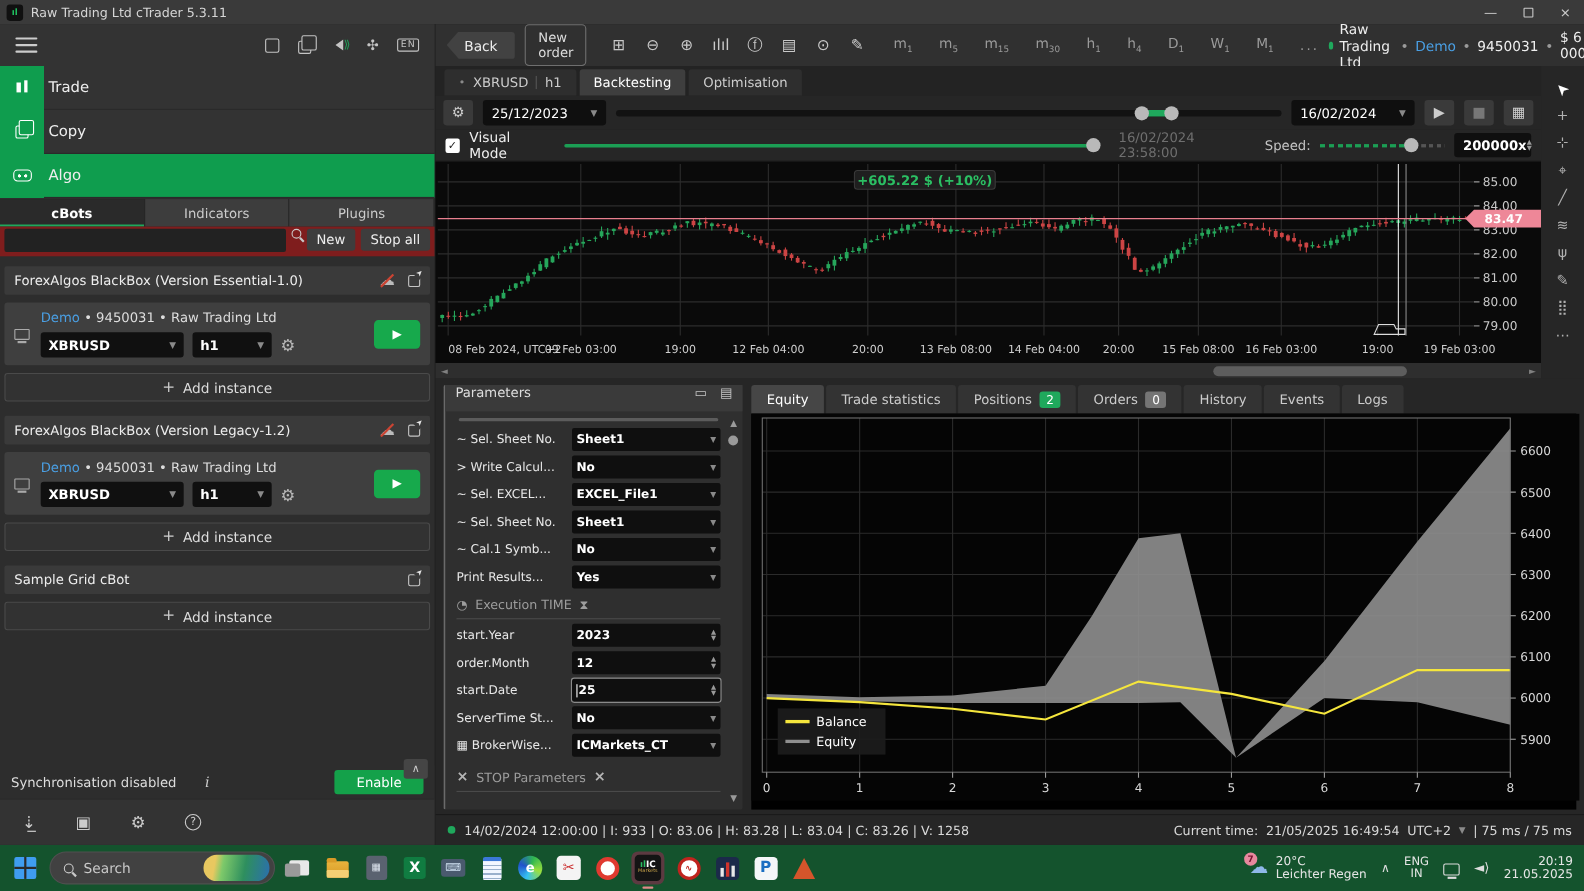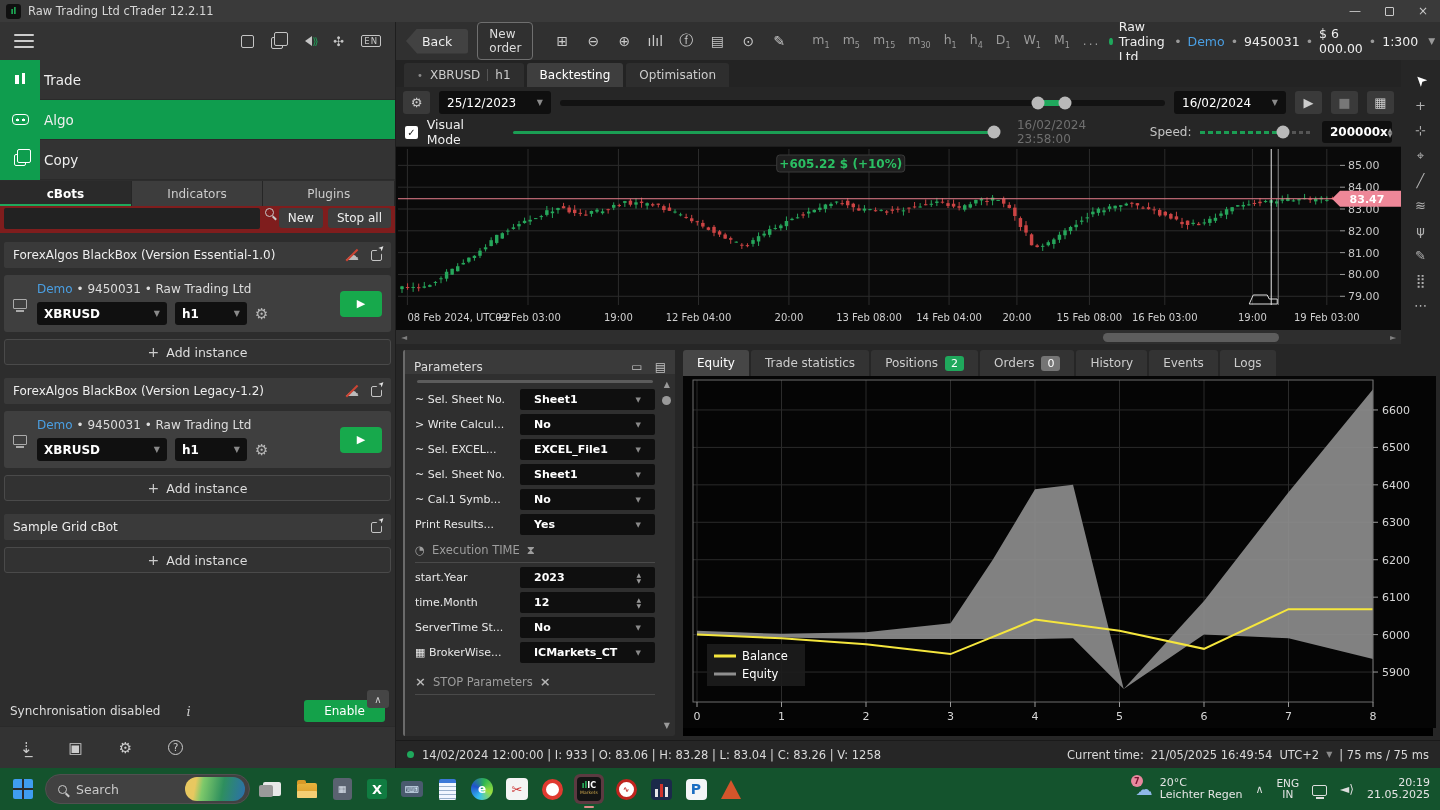--- a/index.html
+++ b/index.html
@@ -82,21 +82,21 @@
 .collapse-btn{position:absolute;right:6px;bottom:60px;width:22px;height:18px;background:#454545;border-radius:3px;color:#ccc;font-size:10px;display:flex;align-items:center;justify-content:center}
 .help-circ{width:15px;height:15px;border:1.5px solid #ccc;border-radius:50%;font-size:10px;display:flex;align-items:center;justify-content:center}
 
 
 .main{flex:1;display:flex;flex-direction:column;min-width:0;border-left:1px solid #1e1e1e}
 .main-toolbar{height:38px;background:#303030;display:flex;align-items:center;padding:0 10px;gap:9px}
 .back-btn{background:#424242;color:#eee;font-size:12.5px;padding:5px 16px 5px 16px;clip-path:polygon(11px 0,100% 0,100% 100%,11px 100%,0 50%);border-radius:3px}
 .neworder-btn{border:1px solid #6f6f6f;border-radius:4px;padding:4px 11px;color:#ddd;font-size:12px}
 .vsep{width:1px;height:18px;background:#4a4a4a}
 .tool-ic{min-width:22px;text-align:center;color:#c9c9c9;font-size:14px}
-.tf-list{display:flex;align-items:center;gap:13px;margin-left:4px}
+.tf-list{display:flex;align-items:center;gap:24px;margin-left:4px}
 .tf{color:#9b9b9b;font-size:12.5px}
 .tf sub{font-size:8px}
 .tf-more{color:#9b9b9b;letter-spacing:2px}
 .account{margin-left:auto;display:flex;align-items:center;gap:6px;font-size:12.5px;color:#eee}
 .gdot{width:7px;height:7px;border-radius:50%;background:#1fa85c}
 .acct-caret{color:#9a9a9a;font-size:9px;margin-left:4px}
 
 .chart-zone{display:flex}
 .chart-left{width:1005px;display:flex;flex-direction:column}
 .right-strip{width:40px;background:#262626;display:flex;flex-direction:column;align-items:center;padding-top:14px;gap:12px}
@@ -128,28 +128,28 @@
 .spin-ar{margin-left:auto;display:flex;flex-direction:column;color:#999;font-size:6px;line-height:5.5px}
 #candlechart{display:block;background:#0a0a0a}
 .scrollbar-h{height:14px;background:#2e2e2e;display:flex;align-items:center;padding:0 3px;gap:2px}
 .sb-arrow{color:#808080;font-size:8px;width:10px;text-align:center}
 .sb-track{flex:1;height:10px;position:relative}
 .sb-thumb{position:absolute;left:71%;width:18%;height:9px;top:0.5px;background:#5d5d5d;border-radius:5px}
 
 
 .bottom-zone{height:396px;display:flex;padding:6px 7px 4px;gap:8px;background:#262626}
 .params{width:272px;background:#2f2f2f;border-radius:2px;display:flex;flex-direction:column;border-left:2px solid #6a6a6a}
-.params-header{height:24px;background:#3a3a3a;display:flex;align-items:flex-end;padding:0 9px;gap:12px}
+.params-header{height:24px;background:#3a3a3a;display:flex;align-items:flex-start;padding:0 9px;gap:12px}
 .params-title{font-size:12px;color:#ddd;flex:1}
 .ph-ic{color:#c5c5c5;font-size:12px}
 .params-body{flex:1;position:relative;padding:4px 20px 4px 10px}
 .param-cut{height:3px;background:#5c5c5c;border-radius:2px;margin:2px 2px 4px}
 .prow{display:flex;align-items:center;height:25px;gap:7px}
 .plabel{width:98px;font-size:11px;color:#e8e8e8;white-space:nowrap;overflow:hidden;text-overflow:ellipsis;flex:0 0 98px}
-.pctrl{flex:1;height:21px;background:#0f0f0f;border-radius:2px;display:flex;align-items:center;padding:0 14px;color:#fff;font-size:11px;font-weight:bold;position:relative}
+.pctrl{flex:1;height:21px;background:#0f0f0f;border-radius:2px;display:flex;align-items:center;padding:0 4px;color:#fff;font-size:11px;font-weight:bold;position:relative}
 .pctrl.focus{outline:1px solid #8a8a8a}
 .pcaret{margin-left:auto;color:#8a8a8a;font-size:7px}
 .pspin{margin-left:auto;display:flex;flex-direction:column;color:#999;font-size:6px;line-height:5.5px}
 .tcaret{display:inline-block;width:1px;height:12px;background:#fff;margin-right:1px}
 .psection{height:26px;display:flex;align-items:center;gap:7px;color:#9d9d9d;font-size:11.5px;border-bottom:1px solid #4a4a4a;margin-bottom:2px}
 .psection.xsec{border-bottom:1px solid #4a4a4a;border-top:none;margin-top:4px}
 .xmark{color:#b5b5b5;font-weight:bold;font-size:13px}
 .pscroll-up{position:absolute;top:6px;right:5px;color:#9a9a9a;font-size:8px}
 .pscroll-dot{position:absolute;top:22px;right:4px;width:9px;height:9px;border-radius:50%;background:#9a9a9a}
 .pscroll-dn{position:absolute;bottom:6px;right:5px;color:#9a9a9a;font-size:8px}
@@ -209,21 +209,21 @@
 .net-ic{width:15px;height:11px;border:1.5px solid #ddd;border-radius:2px;position:relative;margin-top:2px}
 .net-ic:after{content:"";position:absolute;left:50%;bottom:-4px;width:8px;height:1.5px;background:#ddd;transform:translateX(-50%)}
 .spk{color:#ddd;font-size:12px}
 .clock{display:flex;flex-direction:column;line-height:12.5px;font-size:11px;color:#e5e5e5;text-align:right}
 </style>
 </head>
 <body>
 
 <div class="titlebar">
   <span class="appico">ıl</span>
-  <span class="titletext">Raw Trading Ltd cTrader 12.2.11</span>
+  <span class="titletext">Raw Trading Ltd cTrader 5.3.11</span>
   <div class="wincontrols">
     <span class="winbtn">—</span>
     <span class="winbtn">
         <span class="rest"></span>
       </span>
     <span class="winbtn">×</span>
   </div>
 </div>
 
 <div class="app">
@@ -246,31 +246,31 @@
         <span class="lang-box">EN</span>
       </div>
     </div>
 
     <div class="nav-item">
       <span class="nav-icon">
           <span class="ic-candles"></span>
         </span>
       <span class="nav-label">Trade</span>
     </div>
+    <div class="nav-item">
+      <span class="nav-icon">
+          <span class="ic-copy-w"></span>
+        </span>
+      <span class="nav-label">Copy</span>
+    </div>
     <div class="nav-item active">
       <span class="nav-icon">
           <span class="ic-robot"></span>
         </span>
       <span class="nav-label">Algo</span>
-    </div>
-    <div class="nav-item">
-      <span class="nav-icon">
-          <span class="ic-copy-w"></span>
-        </span>
-      <span class="nav-label">Copy</span>
     </div>
 
     <div class="side-tabs">
       <div class="side-tab active">cBots</div>
       <div class="side-tab">Indicators</div>
       <div class="side-tab">Plugins</div>
     </div>
 
     <div class="search-row">
       <div class="search-input"></div>
@@ -947,23 +947,34 @@
                 <span class="plabel">start.Year</span>
                 <div class="pctrl">
                   <span>2023</span>
                   <span class="pspin">
                     <span>▲</span>
                     <span>▼</span>
                   </span>
                 </div>
               </div>
               <div class="prow">
-                <span class="plabel">time.Month</span>
+                <span class="plabel">order.Month</span>
                 <div class="pctrl">
                   <span>12</span>
+                  <span class="pspin">
+                    <span>▲</span>
+                    <span>▼</span>
+                  </span>
+                </div>
+              </div>
+              <div class="prow">
+                <span class="plabel">start.Date</span>
+                <div class="pctrl focus">
+                  <span class="tcaret"></span>
+                  <span>25</span>
                   <span class="pspin">
                     <span>▲</span>
                     <span>▼</span>
                   </span>
                 </div>
               </div>
               <div class="prow">
                 <span class="plabel">ServerTime St...</span>
                 <div class="pctrl">
                   <span>No</span>

